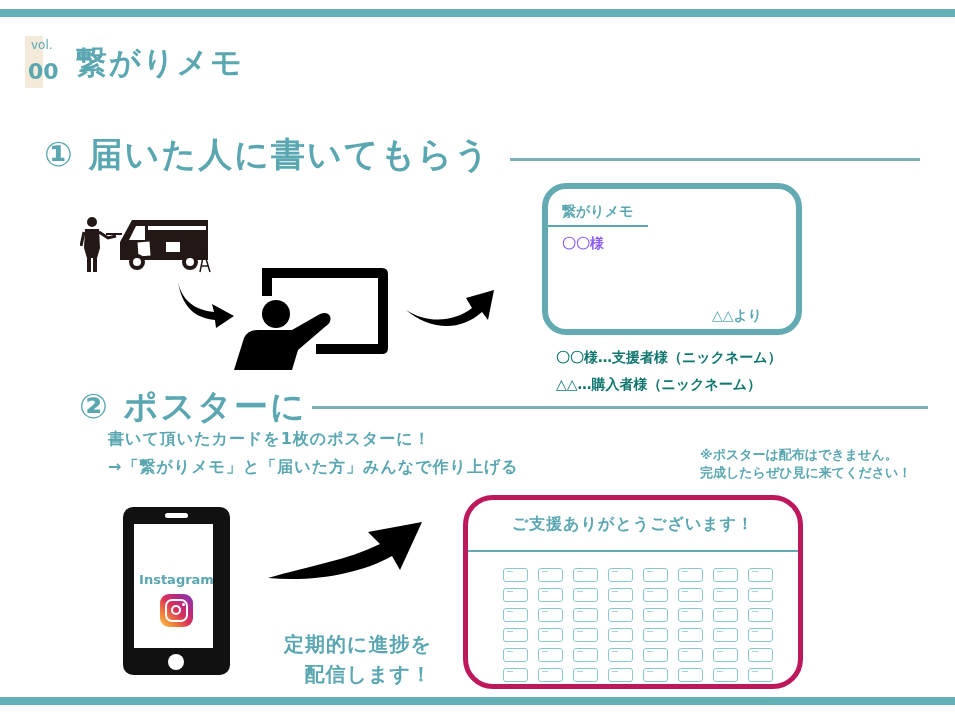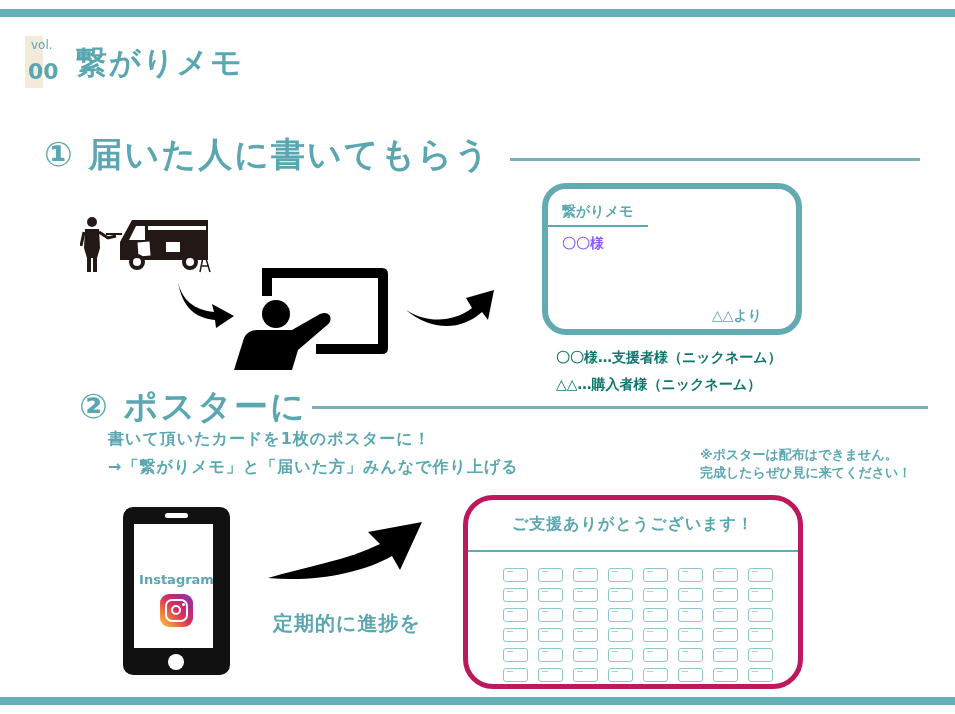--- a/index.html
+++ b/index.html
@@ -119,22 +119,23 @@
       </div>
     </div>
   </div>
   <div class="abs phone-button"></div>
 </div>
 
 <svg class="abs" style="left:268px; top:522px;" width="156" height="62" viewBox="0 0 156 62">
   <path d="M0 56 C40 44 80 38 112 22 L100 10 L154 0 L132 48 L124 34 C92 52 46 60 0 56 Z" fill="#000"></path>
 </svg>
 
-<div class="abs progress-text" style="left:262px; top:608px; width:170px;">
+<div class="abs progress-text" style="left:262px; top:629px; width:170px;text-align:right;">
   <div>定期的に進捗を</div>
+  <div>配信します！</div>
 </div>
 
 <div class="abs poster">
   <div class="abs poster-title">ご支援ありがとうございます！</div>
   <div class="abs poster-rule"></div>
   <div class="abs grid" id="poster-grid">
       <div class="mini-card"></div>
       <div class="mini-card"></div>
       <div class="mini-card"></div>
       <div class="mini-card"></div>

